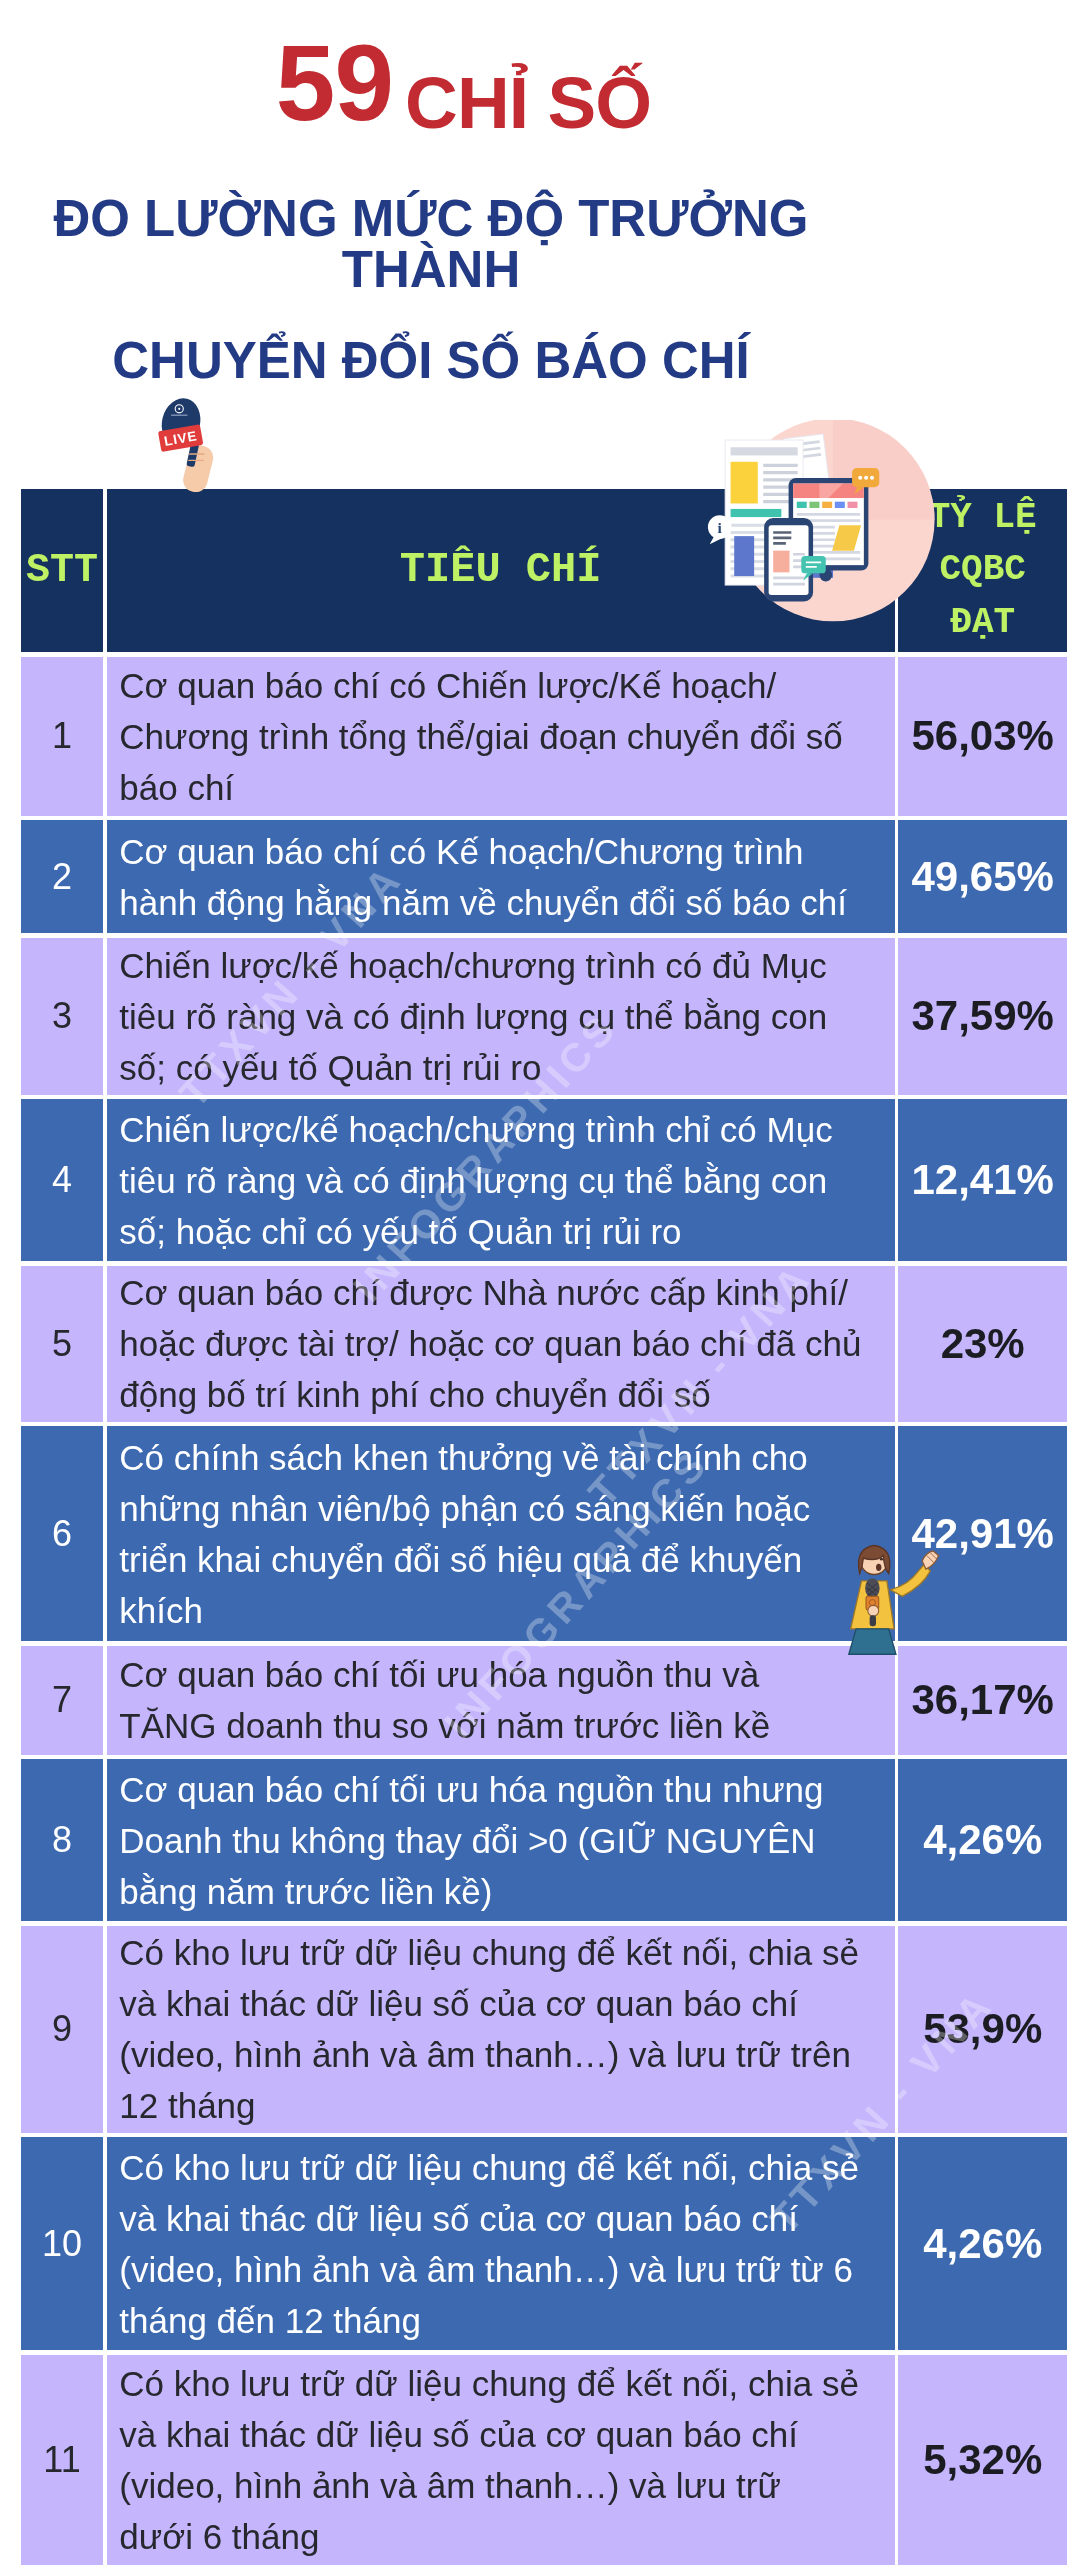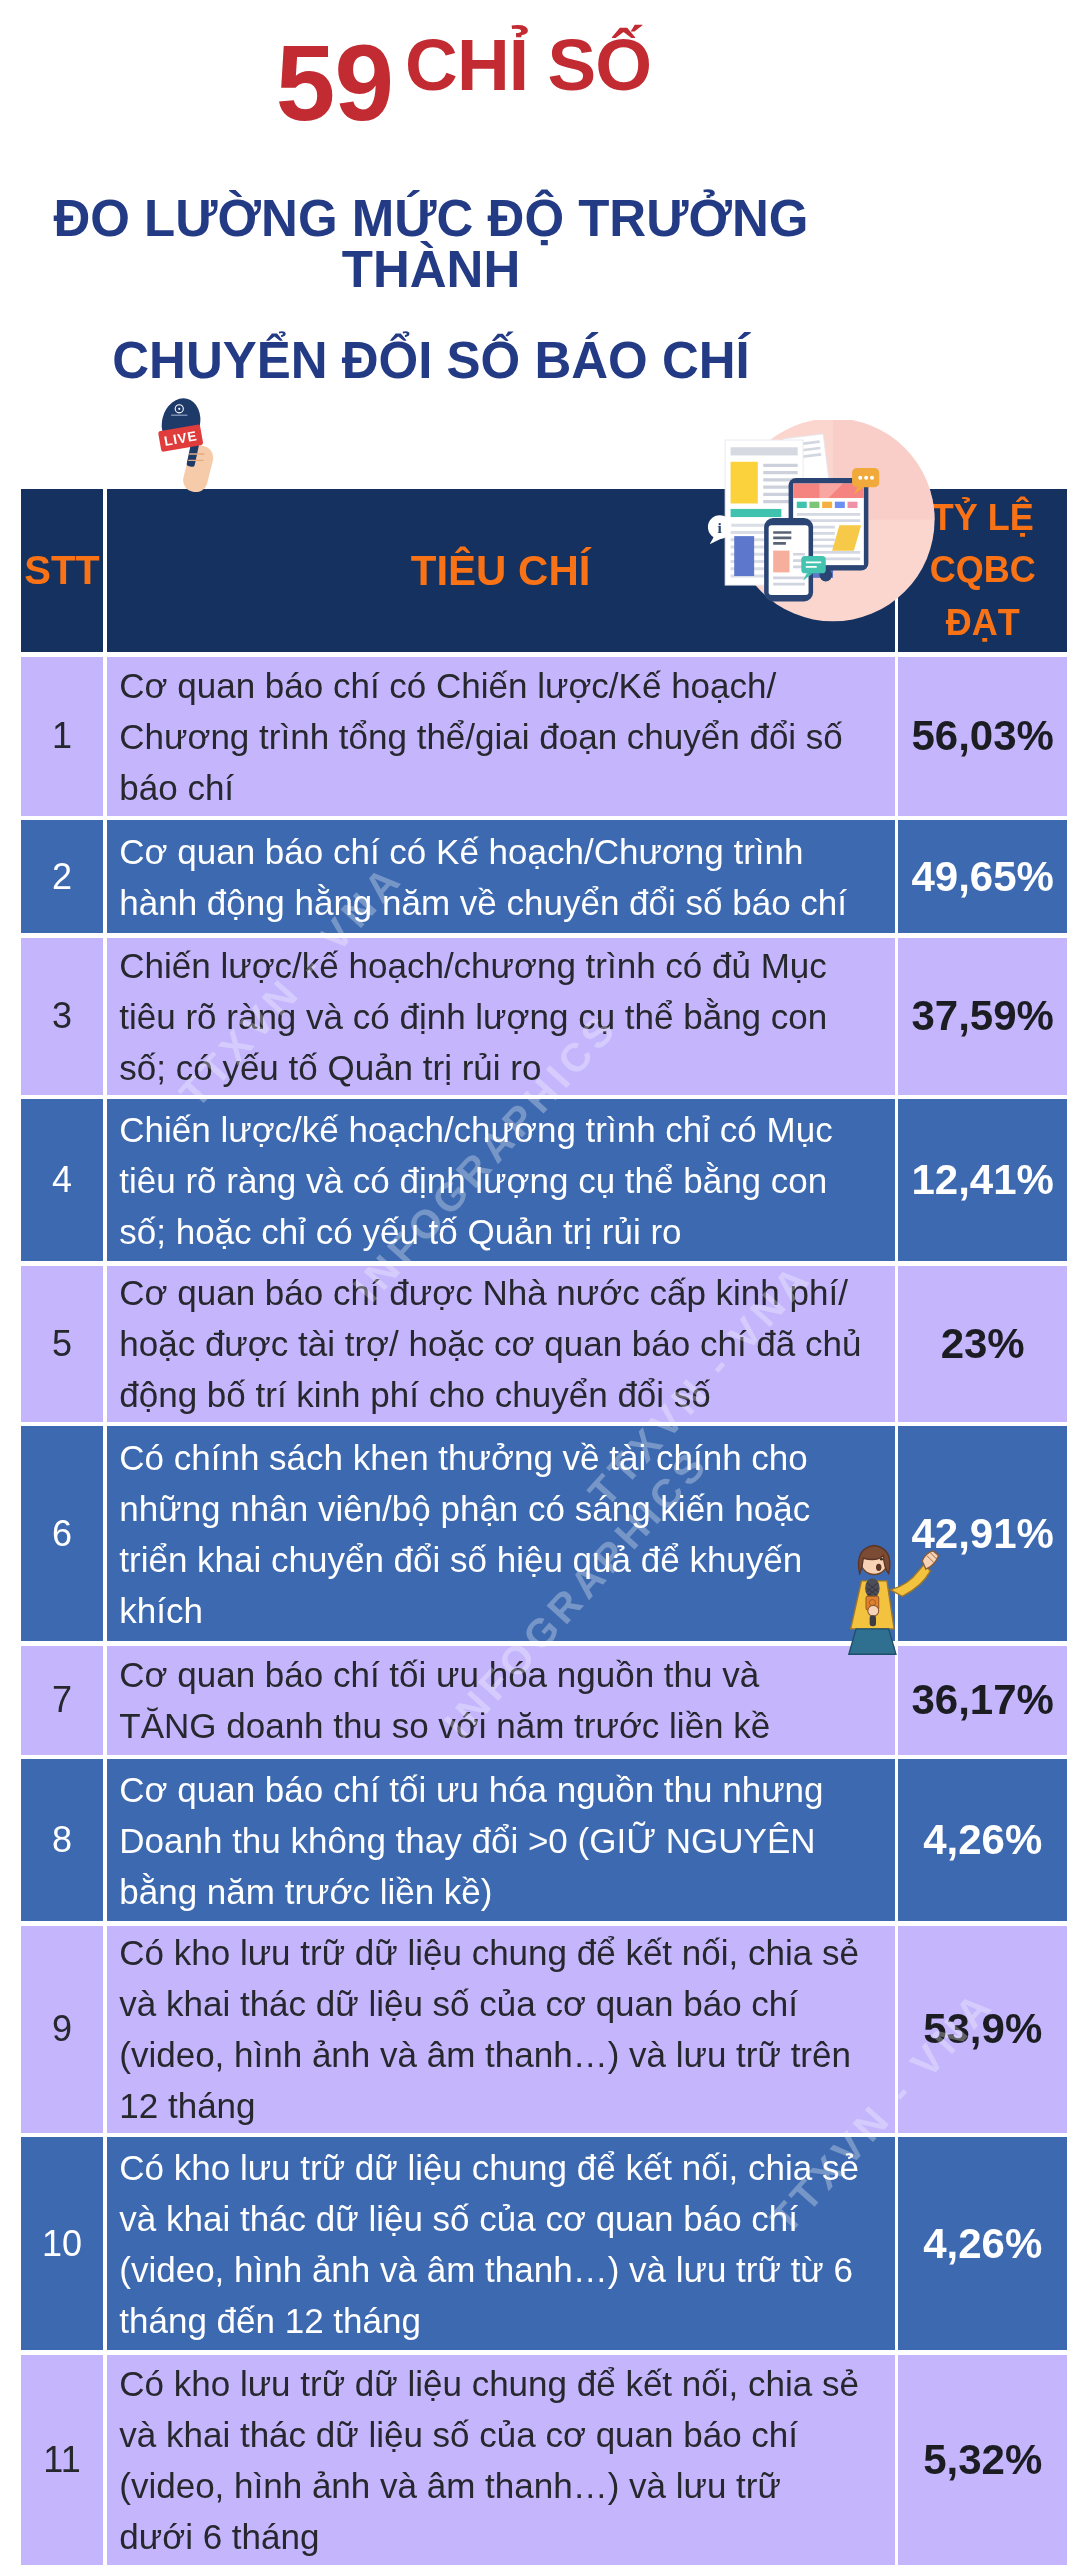--- a/index.html
+++ b/index.html
@@ -4,21 +4,21 @@
 <style>
   html,body{margin:0;padding:0;}
   body{
     width:1090px;height:2576px;position:relative;background:#ffffff;
     font-family:"Liberation Sans","DejaVu Sans",sans-serif;
     overflow:hidden;
   }
   
   .title-wrap{
     position:absolute;top:25.4px;left:0;width:927px;
-    display:flex;justify-content:center;align-items:flex-start;gap:12px;
+    display:flex;justify-content:center;align-items:flex-end;gap:12px;
     color:#c22b31;font-weight:700;letter-spacing:-0.9px;
   }
   .title-number{font-size:107px;line-height:1.1;}
   .title-label{font-size:73px;line-height:1.1;}
   .subtitle{
     position:absolute;top:193px;left:0;width:862px;text-align:center;
     color:#233a85;font-weight:700;font-size:51px;line-height:1.0;
   }
   .subtitle .line2{margin-top:40px;}
   
@@ -37,21 +37,21 @@
     display:flex;align-items:center;
     padding:5.4px 33px 5.4px 12.7px;
     font-size:35px;line-height:51px;
   }
   .c.rate{
     width:169px;flex:0 0 169px;
     display:flex;align-items:center;justify-content:center;
     font-weight:700;font-size:42px;text-align:center;
   }
   .row.head .c{
-    background:#15315f;color:#f97316;font-weight:700;
+    background:#15315f;color:#bef264;font-weight:700;font-family:Liberation Mono, monospace;
   }
   .row.head .c.num{font-size:40px;}
   .row.head .c.crit{justify-content:center;font-size:42px;padding:16px;}
   .row.head .c.rate{font-size:36px;line-height:1.45;padding:0 16.3px;}
   .row.light .c{background:#c4b5fd;color:#26282e;}
   .row.light .c.rate{color:#1b1d22;}
   .row.blue .c{background:#3d69b0;color:#ffffff;}
   
   .illus{position:absolute;z-index:10;}
   #mic-illus{left:153px;top:398px;width:76px;height:94px;}

